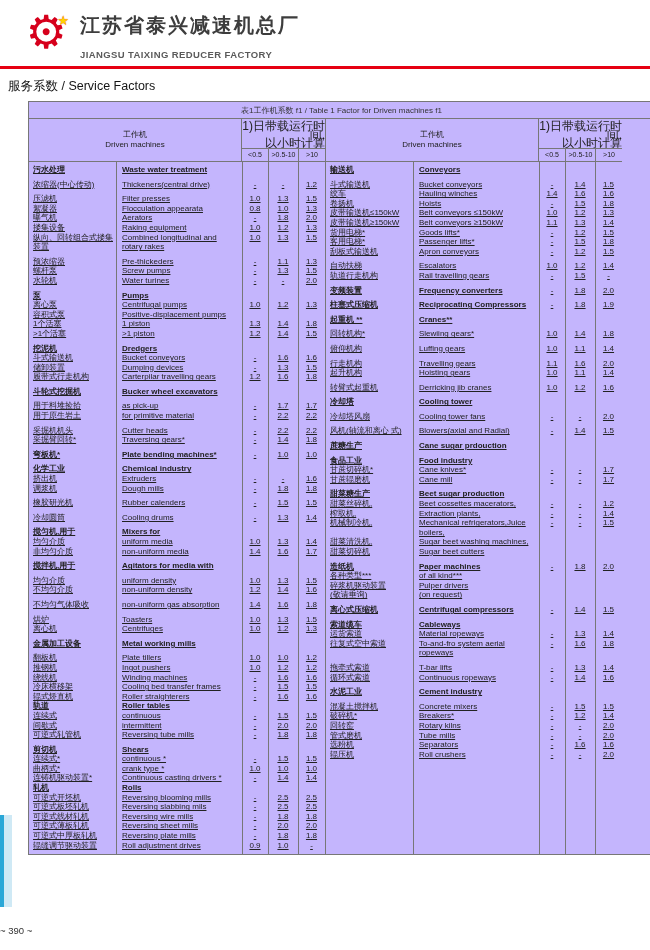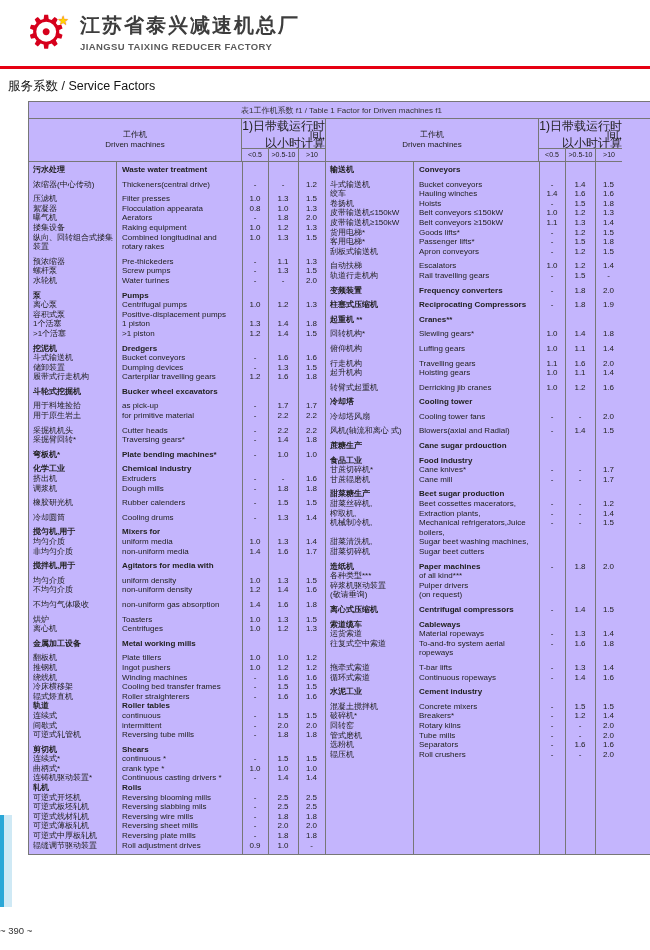--- a/index.html
+++ b/index.html
@@ -5,37 +5,37 @@
   html,body{margin:0;padding:0;background:#e9e9e9;}
   .page{width:650px;height:950px;background:#ffffff;position:relative;overflow:hidden;
         font-family:"Liberation Sans","DejaVu Sans",sans-serif;color:#222;}
   
   .hdr{position:relative;height:66px;}
   .logo{position:absolute;left:20px;top:6px;width:52px;height:56px;}
   .logo .gear{font-size:46px;line-height:52px;color:#d6001c;display:block;text-align:center;}
   .logo .star{position:absolute;top:7px;right:3px;font-size:13px;color:#ffd200;text-shadow:0 0 1px #d6001c;}
   .co{position:absolute;left:80px;top:12px;}
   .co-zh{font-size:20px;font-weight:bold;color:#3d3d3d;letter-spacing:2px;}
-  .co-en{font-size:9.5px;font-weight:bold;color:#5a5a5a;letter-spacing:.4px;margin-top:2px;}
+  .co-en{font-size:9.5px;font-weight:bold;color:#5a5a5a;letter-spacing:.4px;margin-top:10px;}
   .redline{position:absolute;left:0;right:0;top:66px;height:3px;background:#e60012;}
   
   .tbl{margin-left:28px;width:627px;border:1px solid #777;box-sizing:border-box;background:#c4b5fd;}
   .tbl-title{font-size:8px;color:#333;text-align:center;padding:3px 0 2px;border-bottom:1px solid #777;}
   .halves{display:flex;align-items:stretch;}
   .half{width:296px;display:flex;flex-direction:column;}
   .half.right{border-left:1px solid #777;}
   .thead{display:flex;border-bottom:1px solid #777;height:42px;}
   .th-name{width:213px;border-right:1px solid #777;display:flex;flex-direction:column;
            align-items:center;justify-content:center;font-size:8px;line-height:10px;box-sizing:border-box;text-align:center;}
   .th-duty{width:83px;display:flex;flex-direction:column;box-sizing:border-box;}
   .th-duty-label{flex:1;font-size:12px;line-height:8.6px;text-align:right;padding-top:3px;}
   .th-duty-cols{display:flex;border-top:1px solid #777;height:12px;}
   .th-duty-cols span{font-size:7px;line-height:12px;text-align:center;box-sizing:border-box;}
   .dc1{width:26px;} .dc2{width:30px;border-left:1px solid #777;} .dc3{width:27px;border-left:1px solid #777;}
-  .tbody{position:relative;flex:1;padding:3px 0 4px;}
+  .tbody{position:relative;flex:1;padding:3px 0 4px;text-decoration:underline;}
   .vline{position:absolute;top:0;bottom:0;width:1px;background:#777;}
   .vl1{left:87px;} .vl2{left:213px;} .vl3{left:239px;} .vl4{left:269px;}
   .trow{display:grid;grid-template-columns:87px 126px 26px 30px 27px;font-size:8px;line-height:9.6px;}
   .cell{padding:0 3px 0 4px;box-sizing:border-box;}
   .cell.en{padding-left:6px;}
   .cell.v{text-align:center;padding:0;}
   .trow.b .zh,.trow.b .en{font-weight:bold;}
   .trow.g .cell{padding-top:5px;}
   
   .pgnum{position:absolute;left:0;right:0;bottom:14px;text-align:left;font-size:9.5px;color:#333;}

